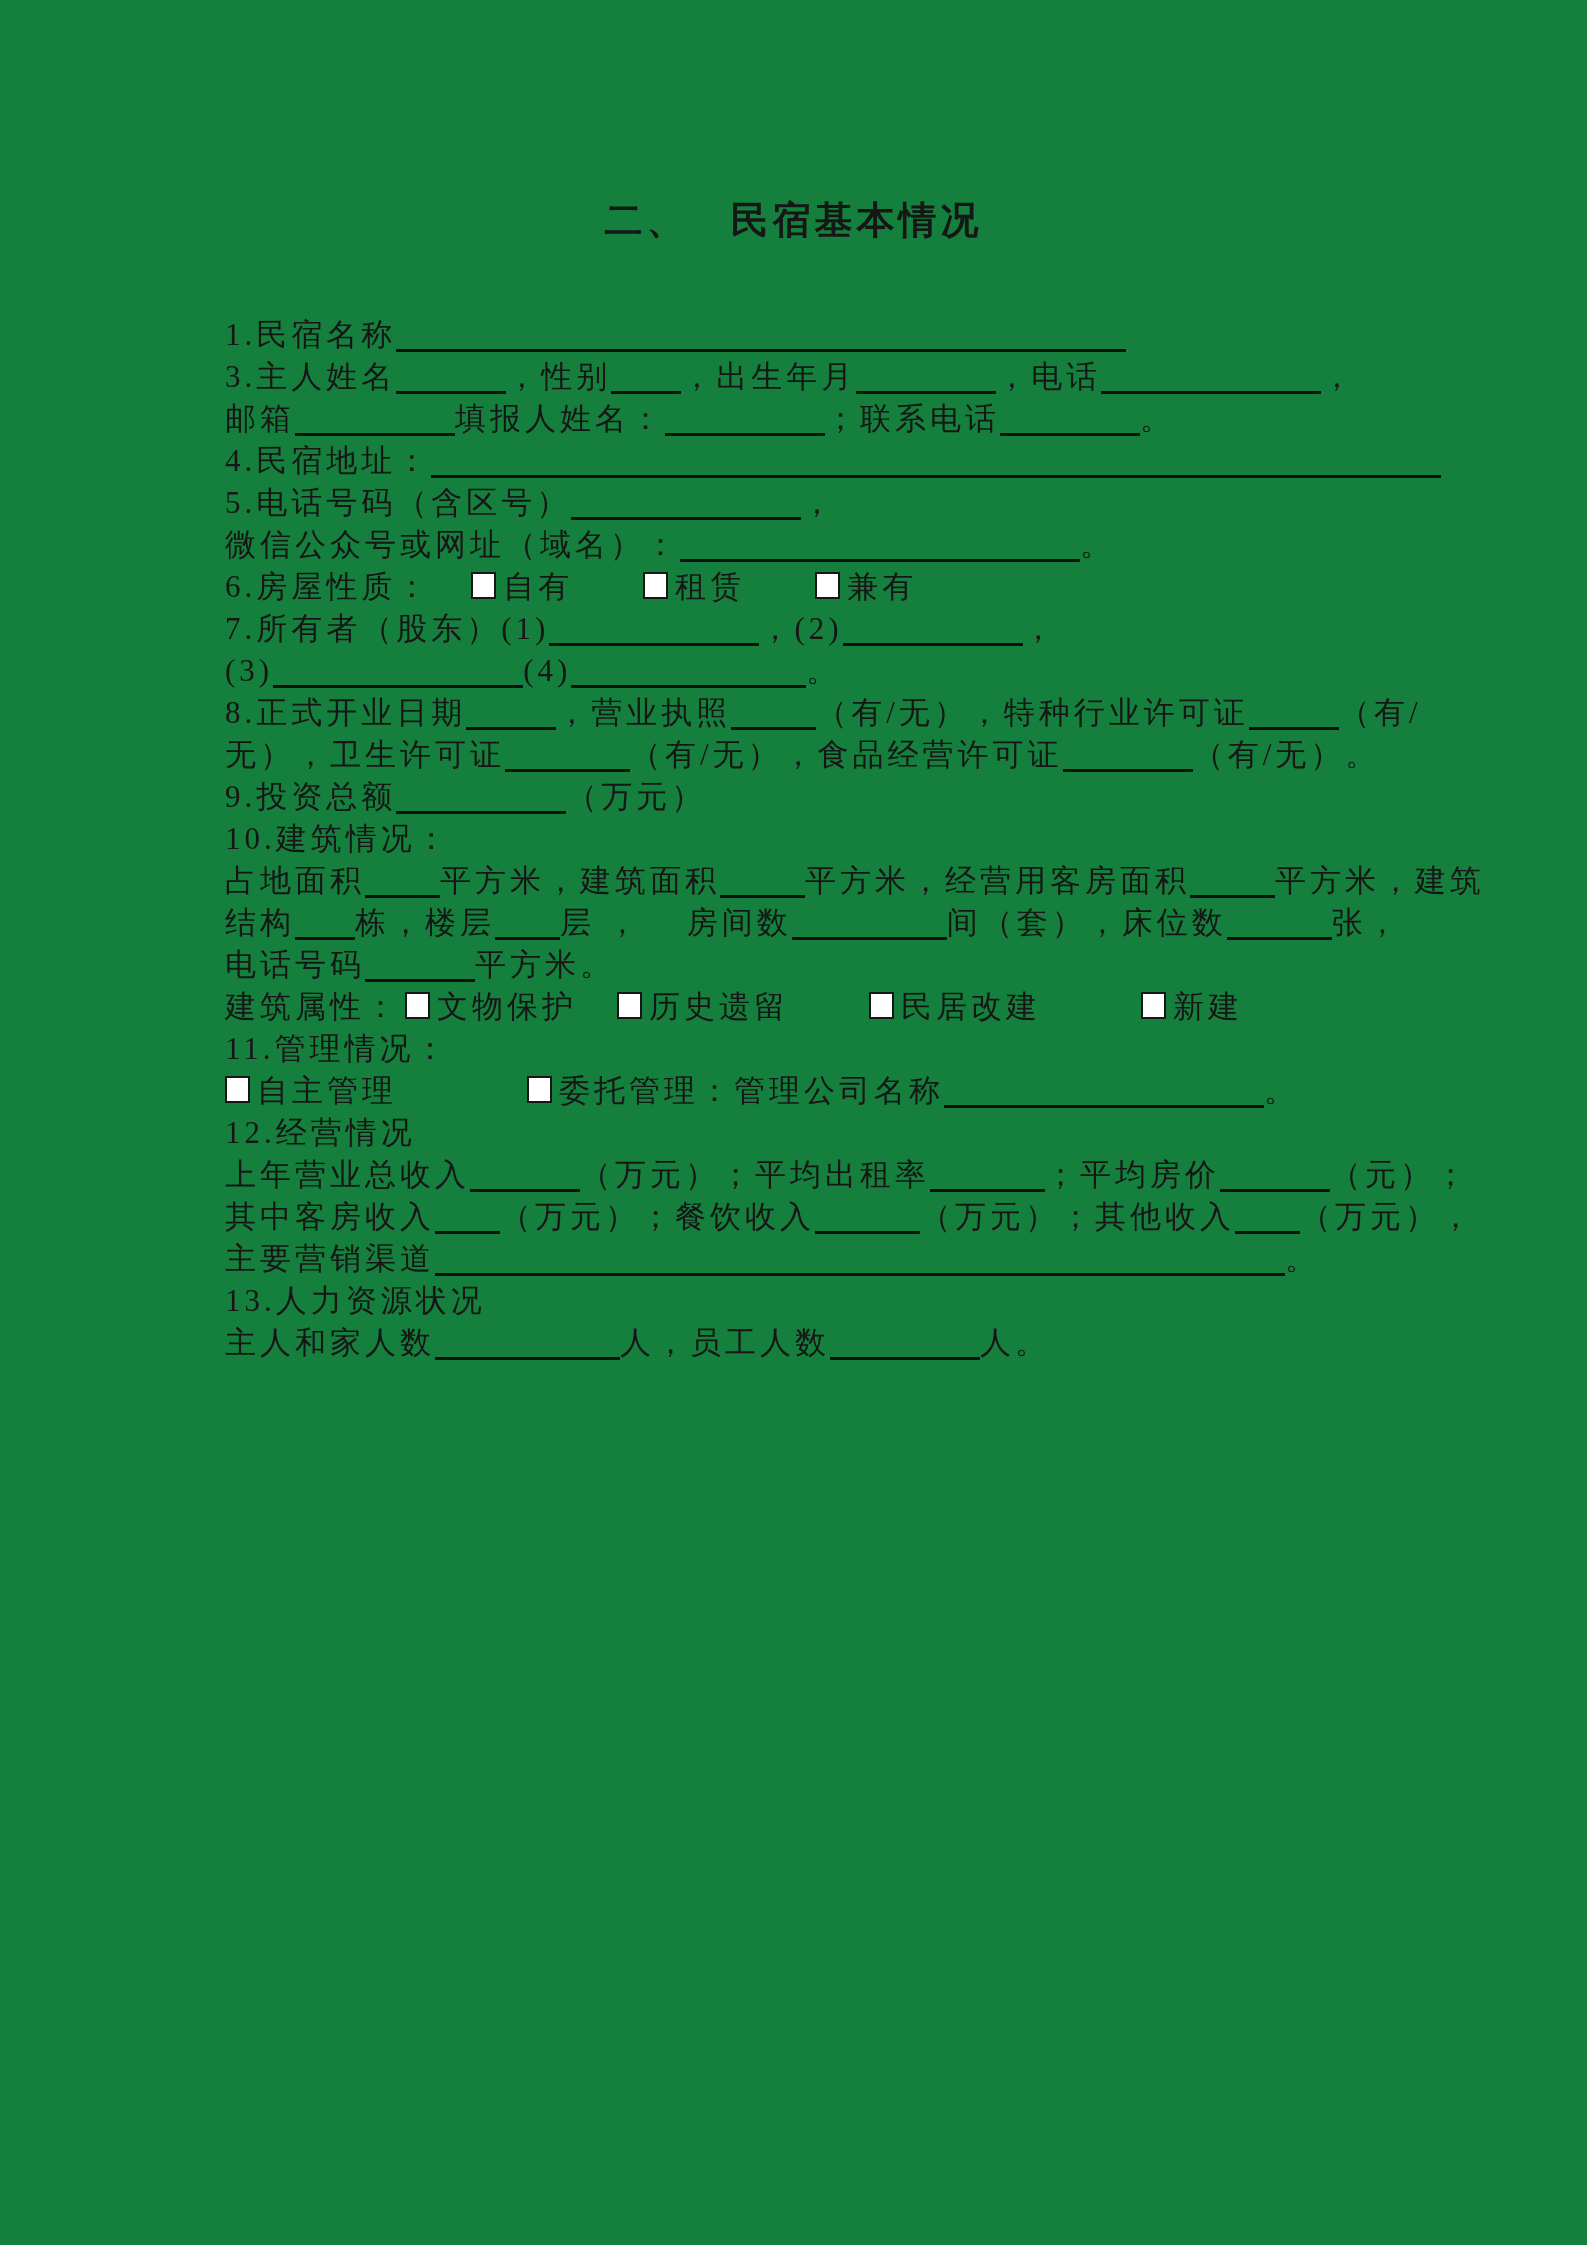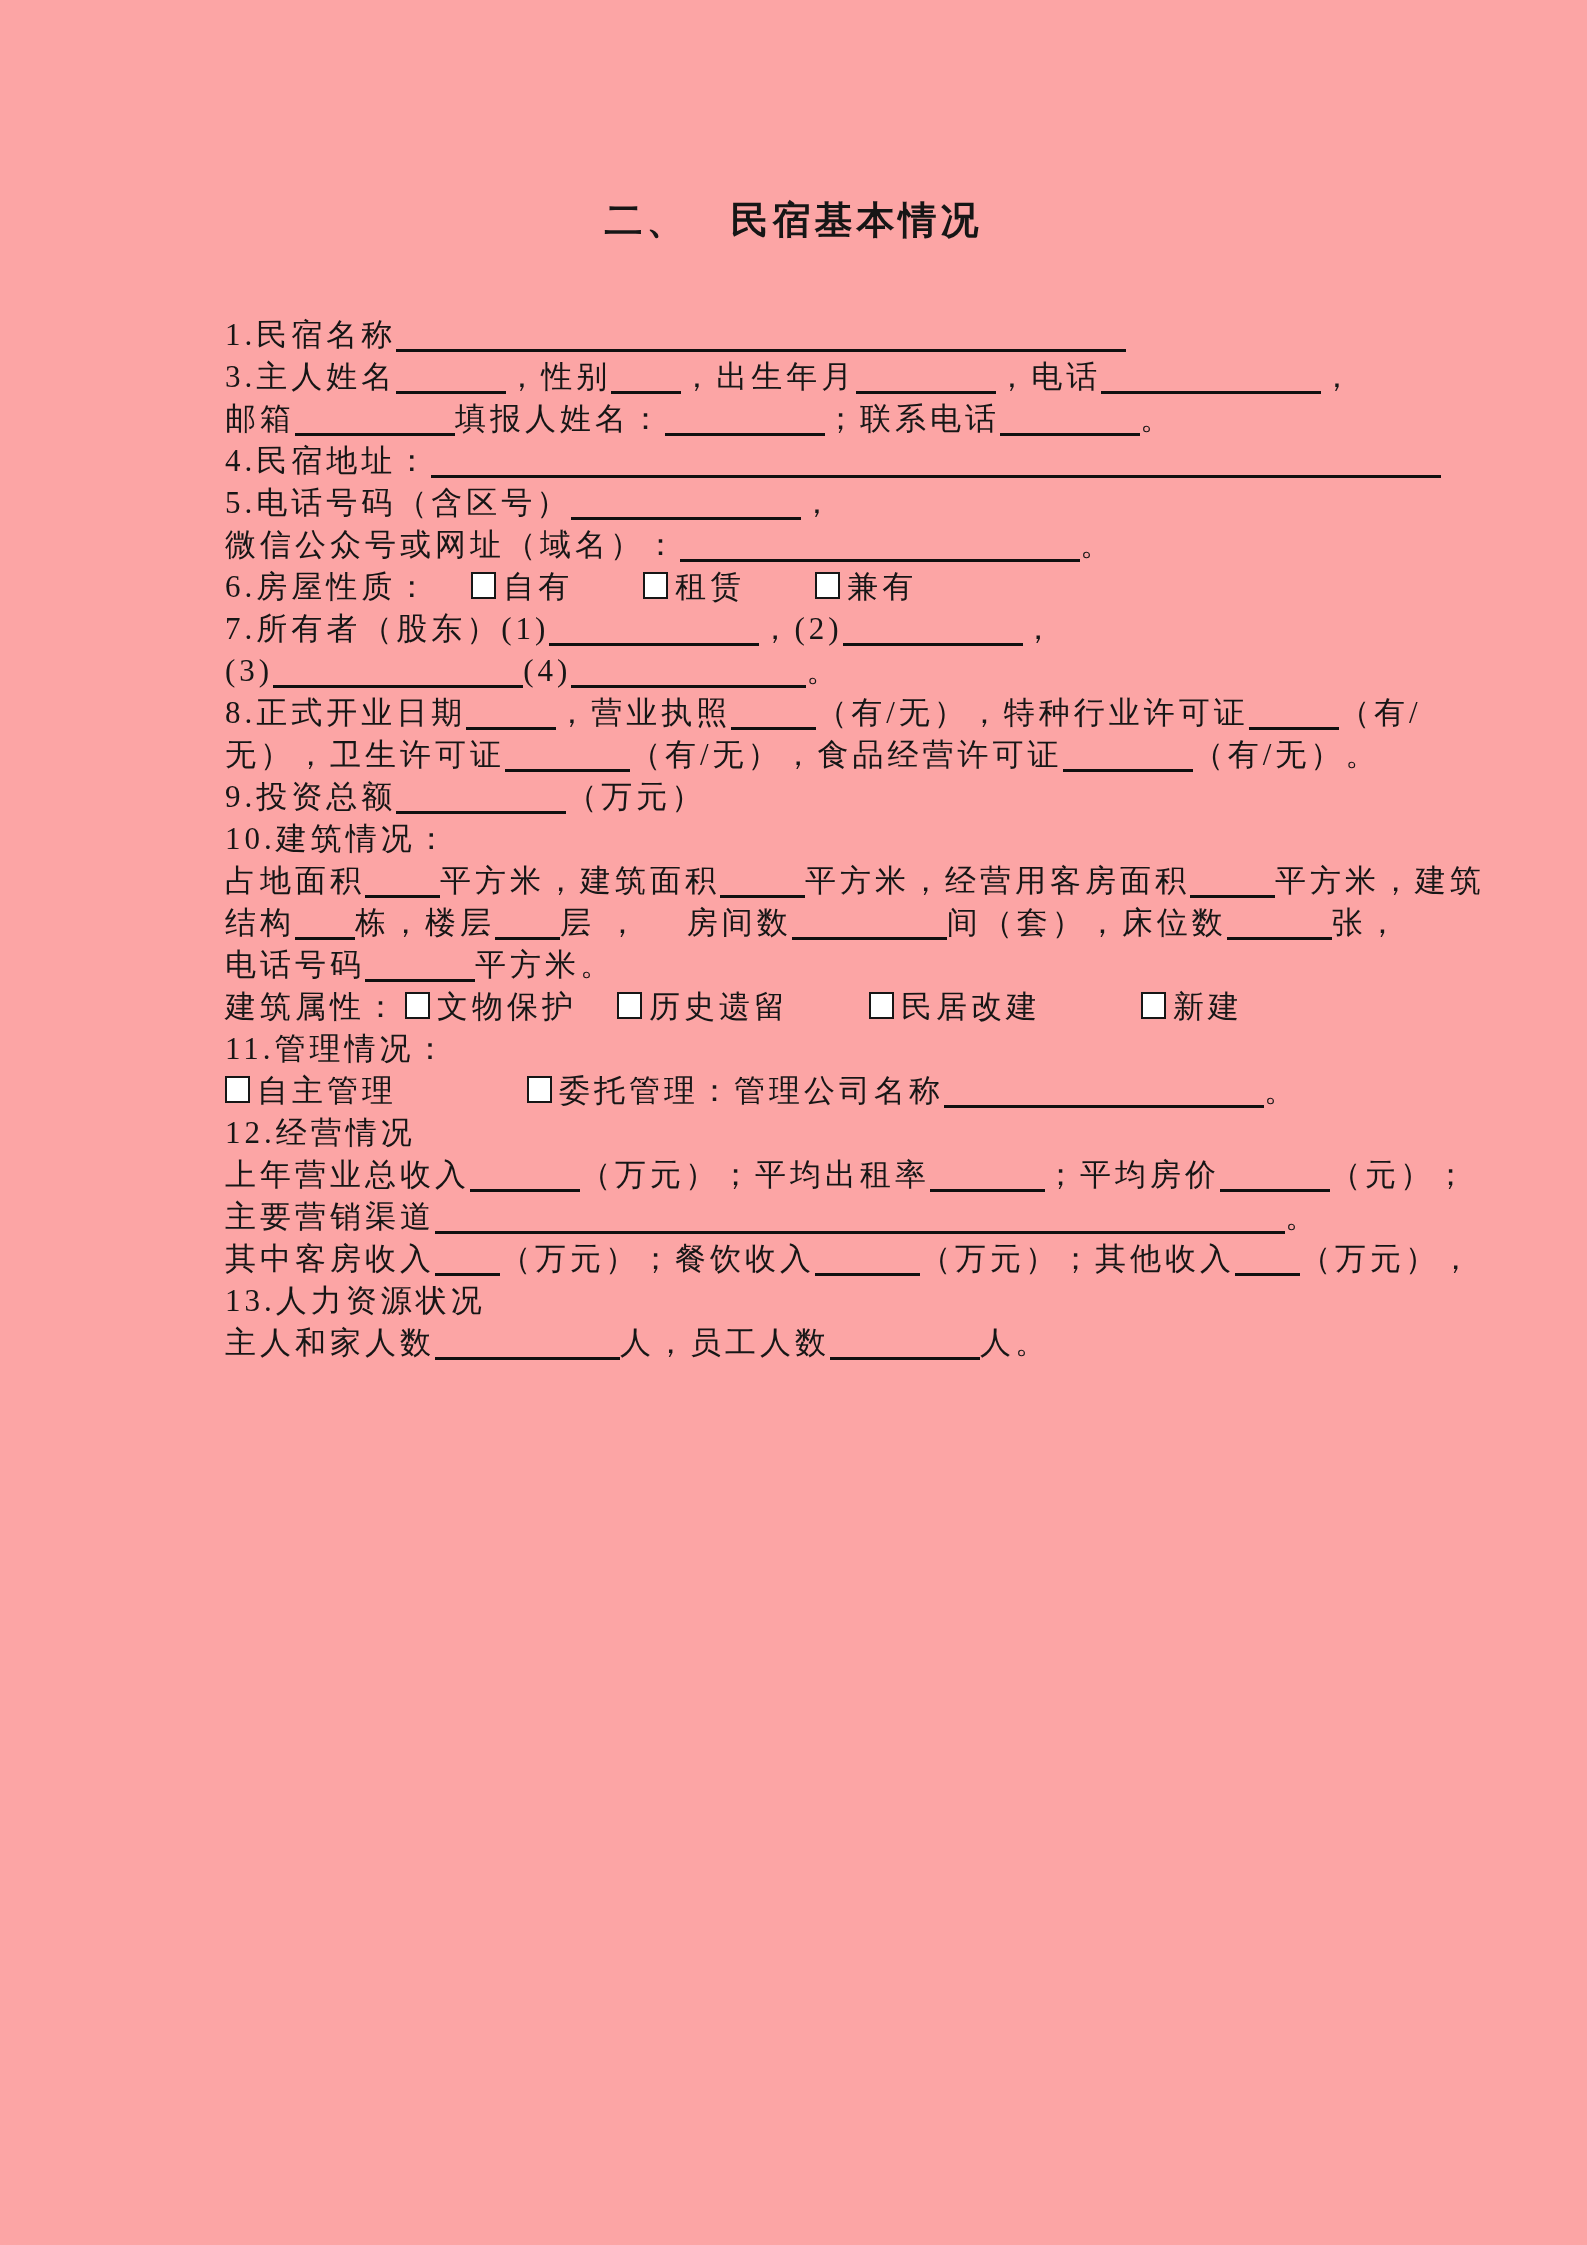--- a/index.html
+++ b/index.html
@@ -5,21 +5,21 @@
   html, body {
     margin: 0;
     padding: 0;
     background: #e8e8e8;
   }
   .page {
     position: relative;
     width: 1587px;
     height: 2245px;
     margin: 0 auto;
-    background: #fca5a5;
+    background: #15803d;
     color: #161616;
     font-family: "Liberation Serif", "DejaVu Serif", serif;
     overflow: hidden;
   }
   .title {
     position: absolute;
     top: 196px;
     left: 0;
     right: 0;
     margin: 0;
@@ -88,18 +88,18 @@
       <div class="line"><span class="txt">9.投资总额</span><span class="blank" style="width: 170px;"></span><span class="txt">（万元）</span></div>
       <div class="line"><span class="txt">10.建筑情况：</span></div>
       <div class="line"><span class="txt">占地面积</span><span class="blank" style="width: 75px;"></span><span class="txt">平方米，建筑面积</span><span class="blank" style="width: 85px;"></span><span class="txt">平方米，经营用客房面积</span><span class="blank" style="width: 85px;"></span><span class="txt">平方米，建筑</span></div>
       <div class="line"><span class="txt">结构</span><span class="blank" style="width: 60px;"></span><span class="txt">栋，楼层</span><span class="blank" style="width: 65px;"></span><span class="txt"> 层 ，</span><span class="gap" style="width: 45px;"></span><span class="txt">房间数</span><span class="blank" style="width: 155px;"></span><span class="txt">间（套），床位数</span><span class="blank" style="width: 105px;"></span><span class="txt">张，</span></div>
       <div class="line"><span class="txt">电话号码</span><span class="blank" style="width: 110px;"></span><span class="txt"> 平方米。</span></div>
       <div class="line"><span class="txt">建筑属性：</span><span class="gap" style="width: 5px;"></span><span class="checkbox"></span><span class="txt">文物保护</span><span class="gap" style="width: 40px;"></span><span class="checkbox"></span><span class="txt">历史遗留</span><span class="gap" style="width: 80px;"></span><span class="checkbox"></span><span class="txt">民居改建</span><span class="gap" style="width: 100px;"></span><span class="checkbox"></span><span class="txt">新建</span></div>
       <div class="line"><span class="txt">11.管理情况：</span></div>
       <div class="line"><span class="checkbox"></span><span class="txt">自主管理</span><span class="gap" style="width: 130px;"></span><span class="checkbox"></span><span class="txt">委托管理：管理公司名称</span><span class="blank" style="width: 320px;"></span><span class="txt">。</span></div>
       <div class="line"><span class="txt">12.经营情况</span></div>
       <div class="line"><span class="txt">上年营业总收入</span><span class="blank" style="width: 110px;"></span><span class="txt">（万元）；平均出租率</span><span class="blank" style="width: 115px;"></span><span class="txt">；平均房价</span><span class="blank" style="width: 110px;"></span><span class="txt">（元）；</span></div>
+      <div class="line"><span class="txt">其中客房收入</span><span class="blank" style="width: 65px;"></span><span class="txt">（万元）；餐饮收入</span><span class="blank" style="width: 105px;"></span><span class="txt">（万元）；其他收入</span><span class="blank" style="width: 65px;"></span><span class="txt">（万元），</span></div>
       <div class="line"><span class="txt">主要营销渠道</span><span class="blank" style="width: 850px;"></span><span class="txt">。</span></div>
-      <div class="line"><span class="txt">其中客房收入</span><span class="blank" style="width: 65px;"></span><span class="txt">（万元）；餐饮收入</span><span class="blank" style="width: 105px;"></span><span class="txt">（万元）；其他收入</span><span class="blank" style="width: 65px;"></span><span class="txt">（万元），</span></div>
       <div class="line"><span class="txt">13.人力资源状况</span></div>
       <div class="line"><span class="txt">主人和家人数</span><span class="blank" style="width: 185px;"></span><span class="txt">人，员工人数</span><span class="blank" style="width: 150px;"></span><span class="txt">人。</span></div>
     </div>
 </div>
 
 </body></html>

